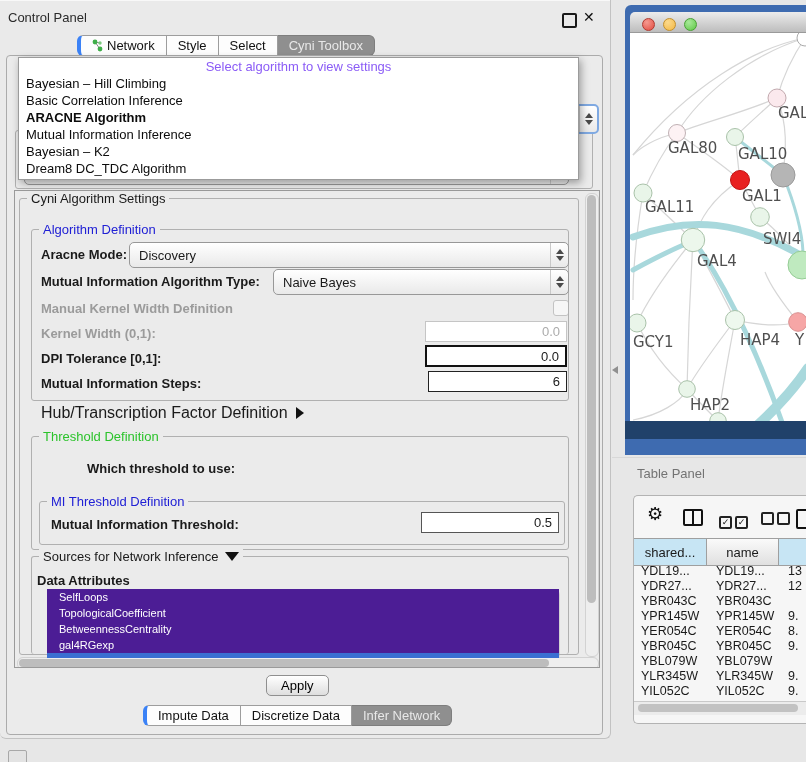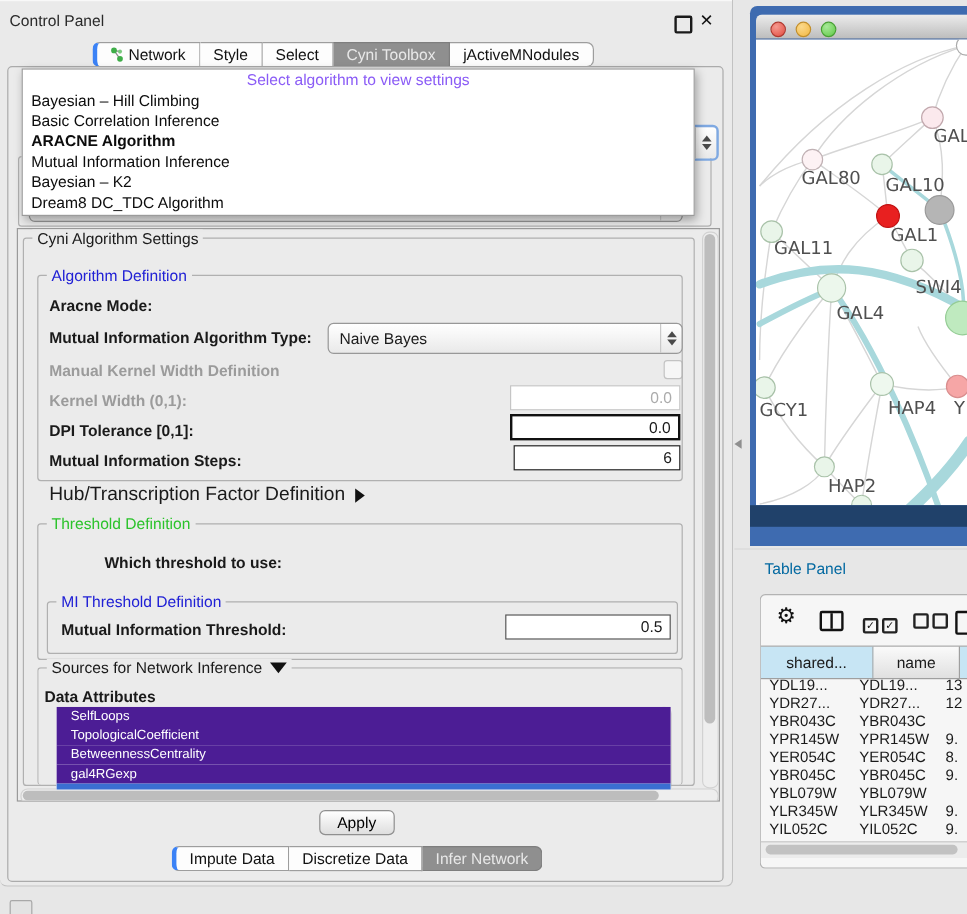--- a/index.html
+++ b/index.html
@@ -72,21 +72,21 @@
 
   
   #net-frame{left:625px;top:5px;width:181px;height:450px;background:#3e6bb0;border-radius:6px 0 0 0;}
   #net-title{left:630px;top:12px;width:176px;height:20px;border-radius:5px 0 0 0;
              background:linear-gradient(#ececec,#bdbdbd);border-bottom:1px solid #9a9a9a;}
   .light{top:6px;width:13px;height:13px;border-radius:50%;box-sizing:border-box;}
   #net-canvas{left:630px;top:33px;width:176px;height:388px;background:#ffffff;overflow:hidden;}
   #net-navy{left:625px;top:421px;width:181px;height:18px;background:#20416a;}
 
   
-  #tp-label{left:637px;top:466px;font-size:13px;color:#0369a1;}
+  #tp-label{left:637px;top:466px;font-size:13px;color:#737373;}
   #tp-divider{left:612px;top:457px;width:194px;height:1px;background:#d8d8d8;}
   #tbl-win{left:633px;top:495px;width:173px;height:227px;background:#f6f6f6;border:1px solid #b3b3b3;
            border-radius:5px 0 0 5px;border-right:none;overflow:hidden;}
   .ticon{position:absolute;top:13px;}
   .cbx{display:inline-block;width:9px;height:9px;border:2px solid #222;border-radius:2px;
        font-size:9px;line-height:9px;text-align:center;color:#111;font-weight:bold;}
   #tbl-head{position:absolute;left:0;top:42px;width:100%;height:26px;display:flex;
             border-top:1px solid #9f9f9f;border-bottom:1px solid #9f9f9f;}
   #tbl-head .hc{box-sizing:border-box;border-right:1px solid #9f9f9f;font-size:13px;display:flex;
                 align-items:center;justify-content:center;background:#c7e5f4;}
@@ -122,23 +122,20 @@
         </div>
         <div class="tab">
           <span>Style</span>
         </div>
         <div class="tab">
           <span>Select</span>
         </div>
         <div class="tab sel">
           <span>Cyni Toolbox</span>
         </div>
-        <div class="tab">
-          <span>jActiveMNodules</span>
-        </div>
       </div>
 
     <div class="abs" id="content"></div>
 
     <div class="abs combo" style="left:540px;top:104px;width:55px;height:26px;border:2px solid #7fa9e2;">
       <span class="ctext"></span>
       <span class="carr">
           <i class="tri-up"></i>
           <i class="tri-dn"></i>
         </span>
@@ -167,20 +164,27 @@
 
       <div class="abs grp" style="left:4px;top:7px;width:558px;height:455px;">
         <span class="gttl">Cyni Algorithm Settings</span>
       </div>
 
       <div class="abs grp" style="left:16px;top:38px;width:536px;height:170px;">
         <span class="gttl blue">Algorithm Definition</span>
       </div>
 
       <div class="abs lbl" style="left:26px;top:56px;">Aracne Mode:</div>
+      <div class="abs combo" style="left:114px;top:51px;width:438px;height:24px;">
+        <span class="ctext">Discovery</span>
+        <span class="carr">
+            <i class="tri-up"></i>
+            <i class="tri-dn"></i>
+          </span>
+      </div>
 
       <div class="abs lbl" style="left:26px;top:83px;">Mutual Information Algorithm Type:</div>
       <div class="abs combo" style="left:258px;top:78px;width:294px;height:24px;">
         <span class="ctext">Naive Bayes</span>
         <span class="carr">
             <i class="tri-up"></i>
             <i class="tri-dn"></i>
           </span>
       </div>
 
@@ -338,21 +342,21 @@
     </span>
     <span class="ticon" style="left:85px;top:15px;">
       <span class="cbx">✓</span><span class="cbx" style="margin-left:3px;">✓</span>
     </span>
     <span class="ticon" style="left:127px;top:15px;">
       <span class="cbx"></span><span class="cbx" style="margin-left:3px;"></span>
     </span>
     <span class="ticon" style="left:162px;width:14px;height:16px;border:2px solid #111;border-radius:2px 6px 2px 2px;display:inline-block;"></span>
 
     <div id="tbl-head">
-      <div class="hc" style="width:94px;">shared...</div>
+      <div class="hc" style="width:73px;">shared...</div>
       <div class="hc gray" style="width:72px;">name</div>
       <div class="hc" style="flex:1;"></div>
     </div>
 
     <div id="tbl-body">
         <div class="trow">
           <span class="c" style="width: 75px;">YDL19...</span>
           <span class="c" style="width: 72px;">YDL19...</span>
           <span class="c" style="flex: 1 1 0%;">13</span>
         </div>

